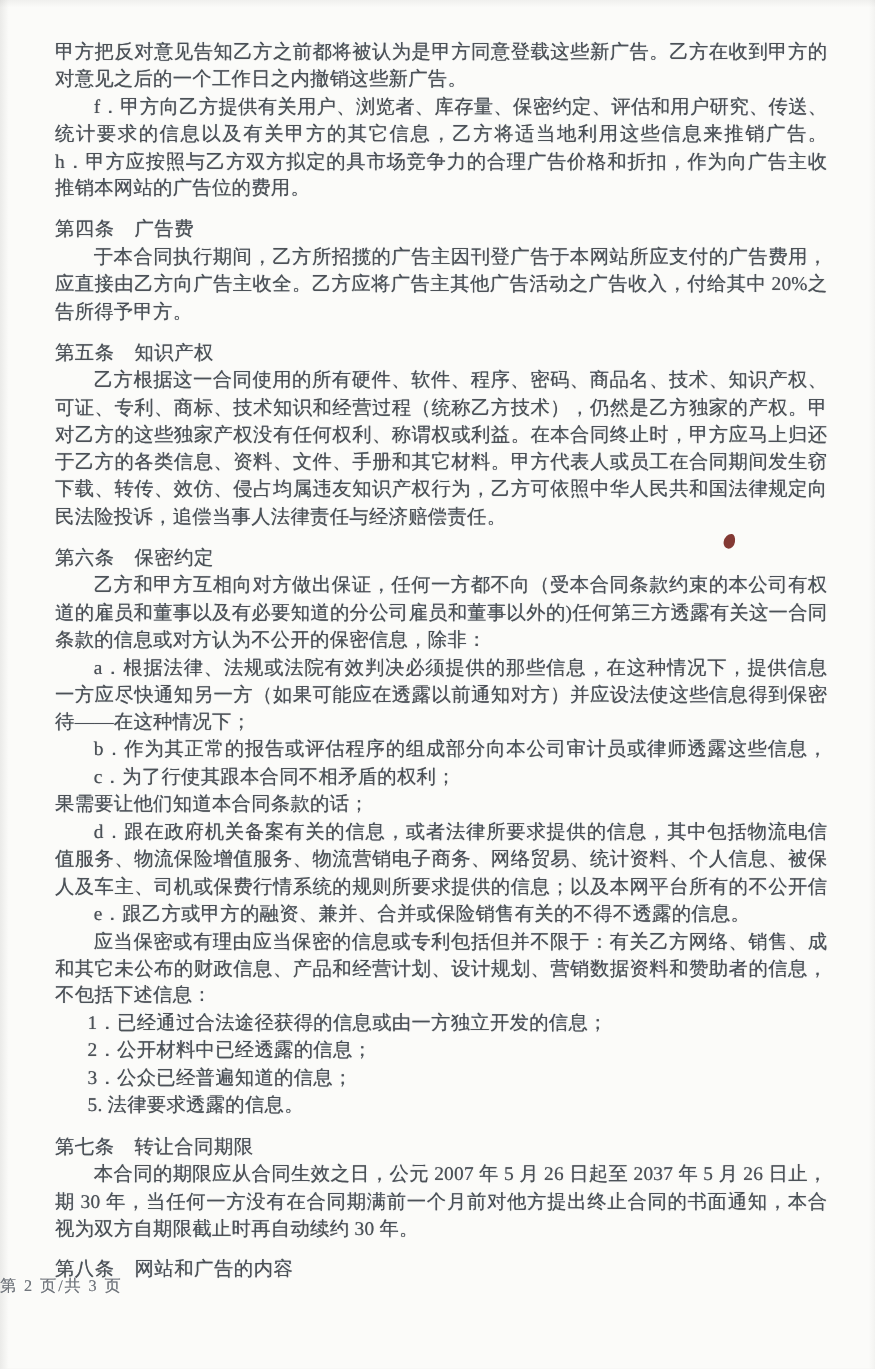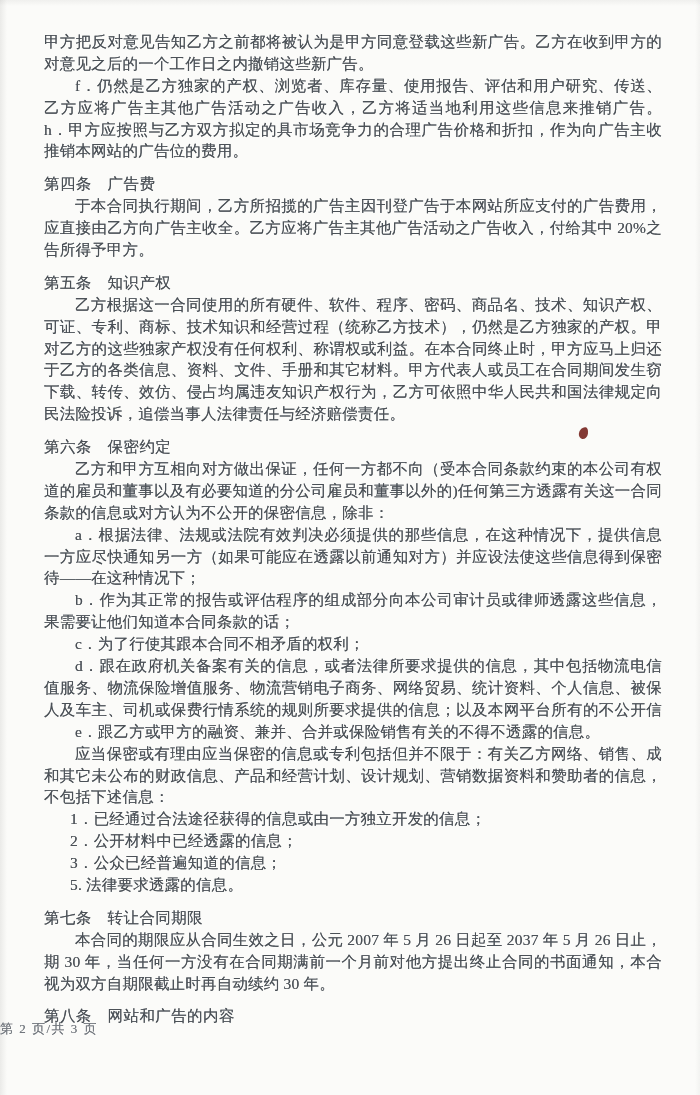--- a/index.html
+++ b/index.html
@@ -38,22 +38,22 @@
     transform:rotate(8deg);opacity:.9;
   }
 </style>
 </head>
 <body>
 
 <div class="page" style="color: rgb(75, 81, 87);">
   <div class="body-text">
       <div class="line fill">甲方把反对意见告知乙方之前都将被认为是甲方同意登载这些新广告。乙方在收到甲方的反.</div>
       <div class="line">对意见之后的一个工作日之内撤销这些新广告。</div>
-      <div class="line in fill">f．仍然是乙方独家的产权、浏览者、库存量、使用报告、评估和用户研究、传送、</div>
-      <div class="line fill">乙方应将广告主其他广告活动之广告收入，乙方将适当地利用这些信息来推销广告。</div>
+      <div class="line in fill">f．甲方向乙方提供有关用户、浏览者、库存量、保密约定、评估和用户研究、传送、</div>
+      <div class="line fill">统计要求的信息以及有关甲方的其它信息，乙方将适当地利用这些信息来推销广告。</div>
       <div class="line fill">h．甲方应按照与乙方双方拟定的具市场竞争力的合理广告价格和折扣，作为向广告主收取</div>
       <div class="line">推销本网站的广告位的费用。</div>
       <div class="line hd">第四条　广告费</div>
       <div class="line in fill">于本合同执行期间，乙方所招揽的广告主因刊登广告于本网站所应支付的广告费用，均</div>
       <div class="line fill">应直接由乙方向广告主收全。乙方应将广告主其他广告活动之广告收入，付给其中 20%之广</div>
       <div class="line">告所得予甲方。</div>
       <div class="line hd">第五条　知识产权</div>
       <div class="line in fill">乙方根据这一合同使用的所有硬件、软件、程序、密码、商品名、技术、知识产权、许</div>
       <div class="line fill">可证、专利、商标、技术知识和经营过程（统称乙方技术），仍然是乙方独家的产权。甲方</div>
       <div class="line fill">对乙方的这些独家产权没有任何权利、称谓权或利益。在本合同终止时，甲方应马上归还属</div>
@@ -61,22 +61,22 @@
       <div class="line fill">下载、转传、效仿、侵占均属违友知识产权行为，乙方可依照中华人民共和国法律规定向人</div>
       <div class="line">民法险投诉，追偿当事人法律责任与经济赔偿责任。</div>
       <div class="line hd">第六条　保密约定</div>
       <div class="line in fill">乙方和甲方互相向对方做出保证，任何一方都不向（受本合同条款约束的本公司有权知</div>
       <div class="line fill">道的雇员和董事以及有必要知道的分公司雇员和董事以外的)任何第三方透露有关这一合同</div>
       <div class="line">条款的信息或对方认为不公开的保密信息，除非：</div>
       <div class="line in fill">a．根据法律、法规或法院有效判决必须提供的那些信息，在这种情况下，提供信息的</div>
       <div class="line fill">一方应尽快通知另一方（如果可能应在透露以前通知对方）并应设法使这些信息得到保密对</div>
       <div class="line">待——在这种情况下；</div>
       <div class="line in fill">b．作为其正常的报告或评估程序的组成部分向本公司审计员或律师透露这些信息，如</div>
+      <div class="line in">c．为了行使其跟本合同不相矛盾的权利；</div>
       <div class="line">果需要让他们知道本合同条款的话；</div>
-      <div class="line in">c．为了行使其跟本合同不相矛盾的权利；</div>
       <div class="line in fill">d．跟在政府机关备案有关的信息，或者法律所要求提供的信息，其中包括物流电信增</div>
       <div class="line fill">值服务、物流保险增值服务、物流营销电子商务、网络贸易、统计资料、个人信息、被保险</div>
       <div class="line fill">人及车主、司机或保费行情系统的规则所要求提供的信息；以及本网平台所有的不公开信息。</div>
       <div class="line in">e．跟乙方或甲方的融资、兼并、合并或保险销售有关的不得不透露的信息。</div>
       <div class="line in fill">应当保密或有理由应当保密的信息或专利包括但并不限于：有关乙方网络、销售、成本</div>
       <div class="line fill">和其它未公布的财政信息、产品和经营计划、设计规划、营销数据资料和赞助者的信息，但</div>
       <div class="line">不包括下述信息：</div>
       <div class="line li">1．已经通过合法途径获得的信息或由一方独立开发的信息；</div>
       <div class="line li">2．公开材料中已经透露的信息；</div>
       <div class="line li">3．公众已经普遍知道的信息；</div>

